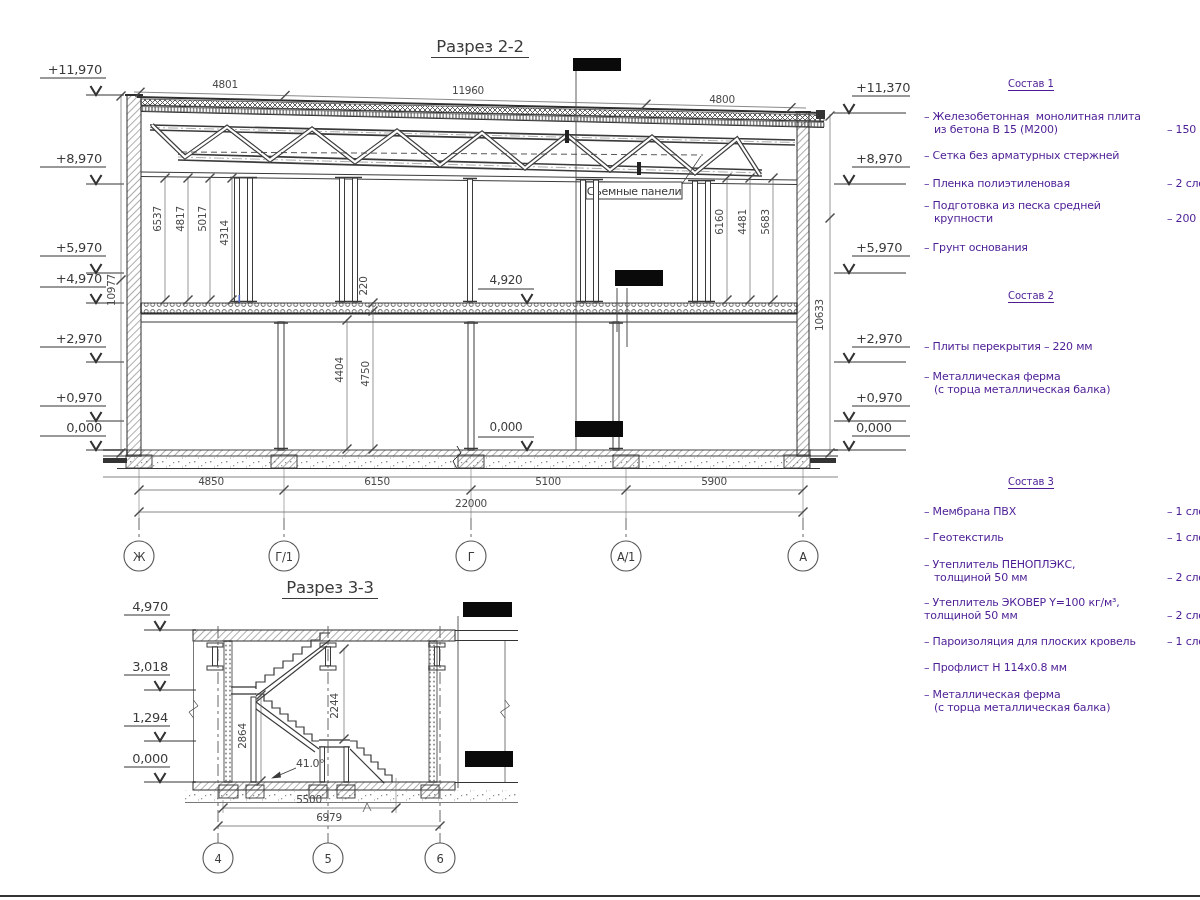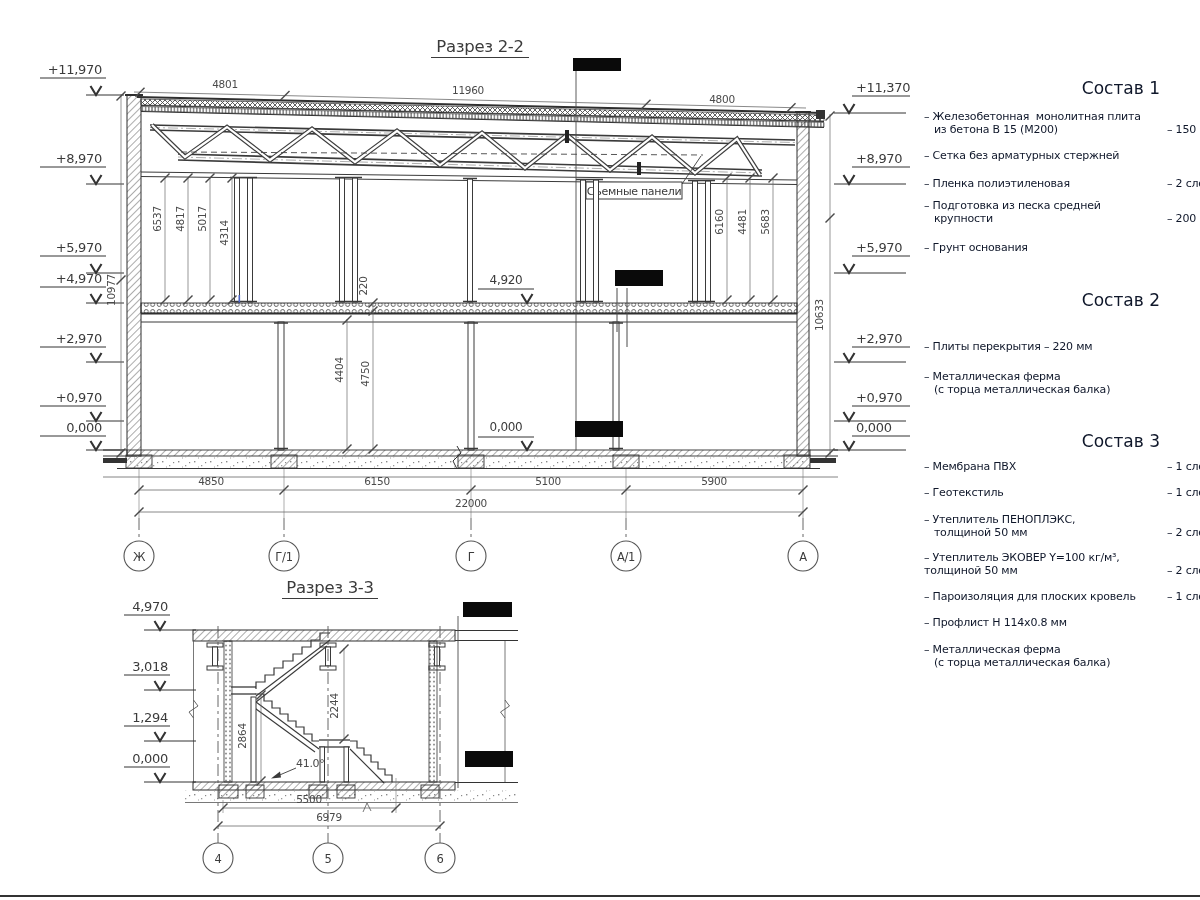--- a/index.html
+++ b/index.html
@@ -1,30 +1,30 @@
 <!DOCTYPE html>
 <html><head>
 <meta charset="utf-8">
 <style>
   html,body{margin:0;padding:0;background:#fff;}
   #page{position:relative;width:1200px;height:900px;overflow:hidden;background:#fff;
-        font-family:"DejaVu Sans",sans-serif;color:#0f172a;}
+        font-family:"DejaVu Sans",sans-serif;color:#4c1d95;}
   svg{position:absolute;left:0;top:0;}
   svg text{font-family:"DejaVu Sans",sans-serif;fill:#3b3b3b;letter-spacing:-0.3px;}
   .ttl{font-size:16.5px;}
   .elev{font-size:13px;}
   .dim{font-size:10.5px;fill:#4a4a4a;}
   .mark{font-size:12px;}
   .bub{font-size:11.5px;}
   .callout{font-size:11px;}
   
   .legend{position:absolute;left:902px;top:0;width:258px;height:900px;}
   .comp{position:absolute;left:0;width:258px;}
-  .comp-title{position:absolute;left:0;top:0;width:100%;text-align:right;font-size:17px;
-              text-underline-offset:3px;white-space:nowrap;}
+  .comp-title{position:absolute;left:0;top:0;width:100%;text-align:center;font-size:10px;
+              text-decoration:underline;text-underline-offset:3px;white-space:nowrap;}
   .li{position:absolute;left:22px;width:330px;font-size:11px;line-height:13px;}
   .li-name{display:block;white-space:pre-wrap;letter-spacing:-0.2px;}
   .li-val{position:absolute;left:243px;bottom:0;white-space:nowrap;letter-spacing:-0.2px;}
   .frame-bottom{position:absolute;left:0;top:895px;width:1200px;height:2px;background:#333;}
 </style>
 </head>
 <body>
 
 <div id="page">
 
@@ -542,21 +542,21 @@
           <span class="li-name">– Плиты перекрытия – 220 мм</span>
           <span class="li-val"></span>
         </div>
     <div class="li" style="top:80px;height:26px;">
           <span class="li-name">– Металлическая ферма
    (с торца металлическая балка)</span>
           <span class="li-val"></span>
         </div>
   </div>
 
-  <div class="comp" style="top:431px;height:260px;">
+  <div class="comp" style="top:476px;height:260px;">
     <div class="comp-title">Состав 3</div>
     <div class="li" style="top:29px;height:13px;">
           <span class="li-name">– Мембрана ПВХ</span>
           <span class="li-val">– 1 слой</span>
         </div>
     <div class="li" style="top:55px;height:13px;">
           <span class="li-name">– Геотекстиль</span>
           <span class="li-val">– 1 слой</span>
         </div>
     <div class="li" style="top:82px;height:26px;">

